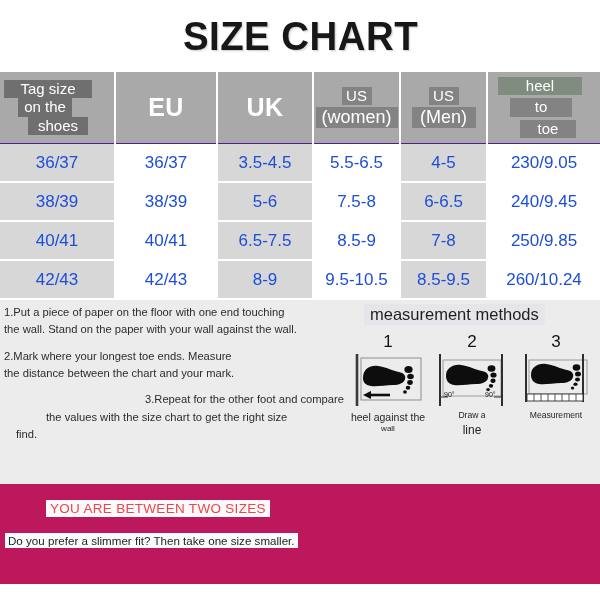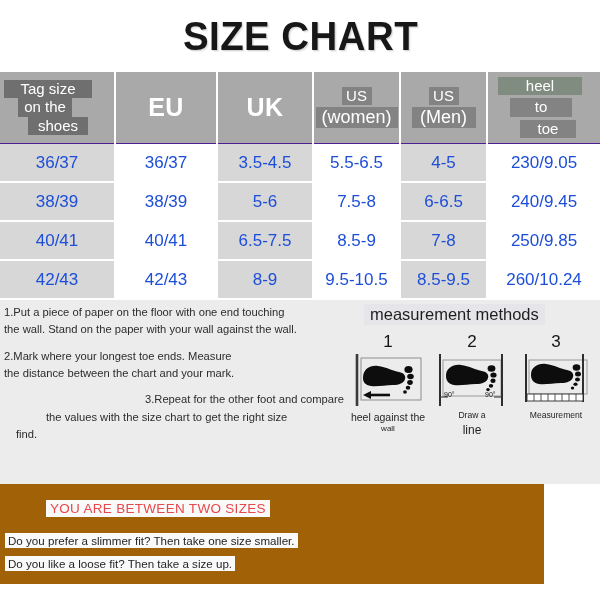--- a/index.html
+++ b/index.html
@@ -176,23 +176,23 @@
     line-height: 1.35;
     margin-top: 2px;
   }
   .diag-cap.big { font-size: 10.5px; }
   .diag-cap .sub { font-size: 12px; display: block; }
   .diag-cap.big .sub { font-size: 8px; }
 
   
   .footer {
     position: relative;
-    width: 544px;
+    width: 600px;
     height: 100px;
-    background: #a16207;
+    background: #be185d;
     box-sizing: border-box;
   }
   .between {
     position: absolute;
     left: 46px;
     top: 16px;
     font-size: 13.5px;
     color: #e8474b;
     letter-spacing: 0.3px;
     background: #fbfafa;
@@ -397,14 +397,13 @@
         </div>
       </div>
 
     </div>
   </div>
 </div>
 
 <div class="footer">
   <div class="between">YOU ARE BETWEEN TWO SIZES</div>
   <div class="fit-line fit1">Do you prefer a slimmer fit? Then take one size smaller.</div>
-  <div class="fit-line fit2">Do you like a loose fit? Then take a size up.</div>
 </div>
 
 </body></html>

